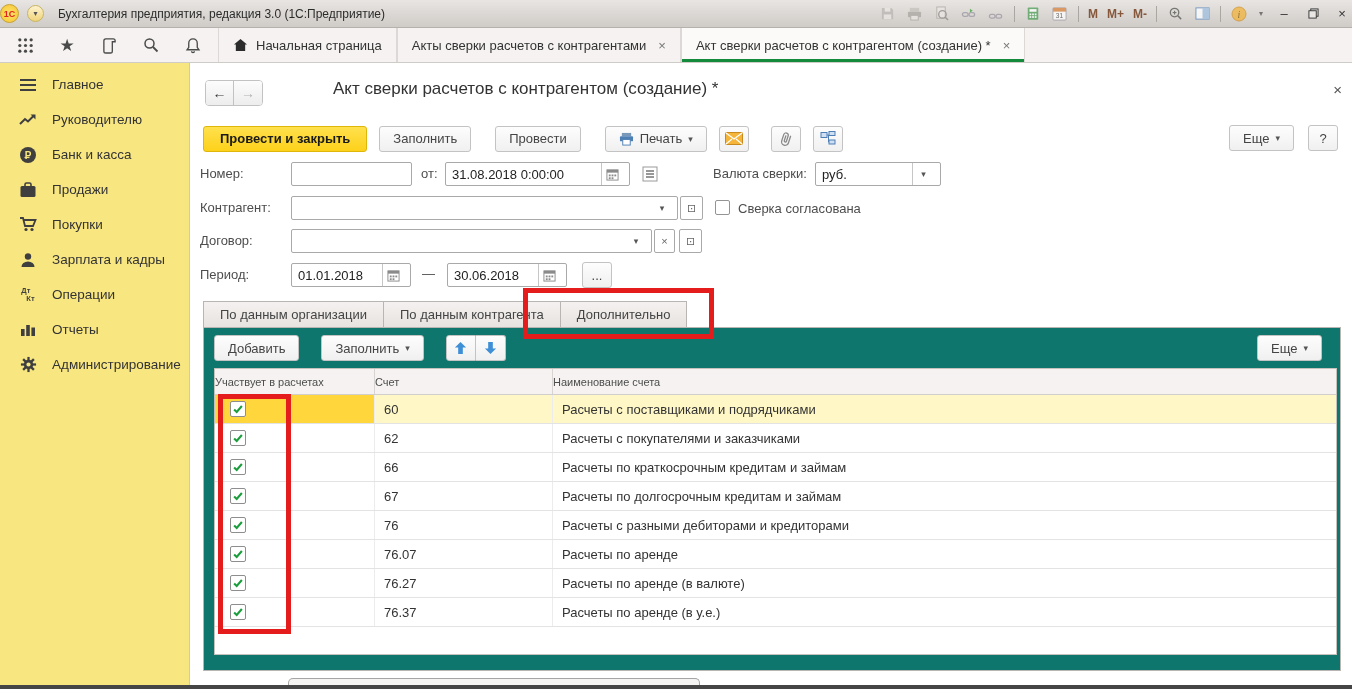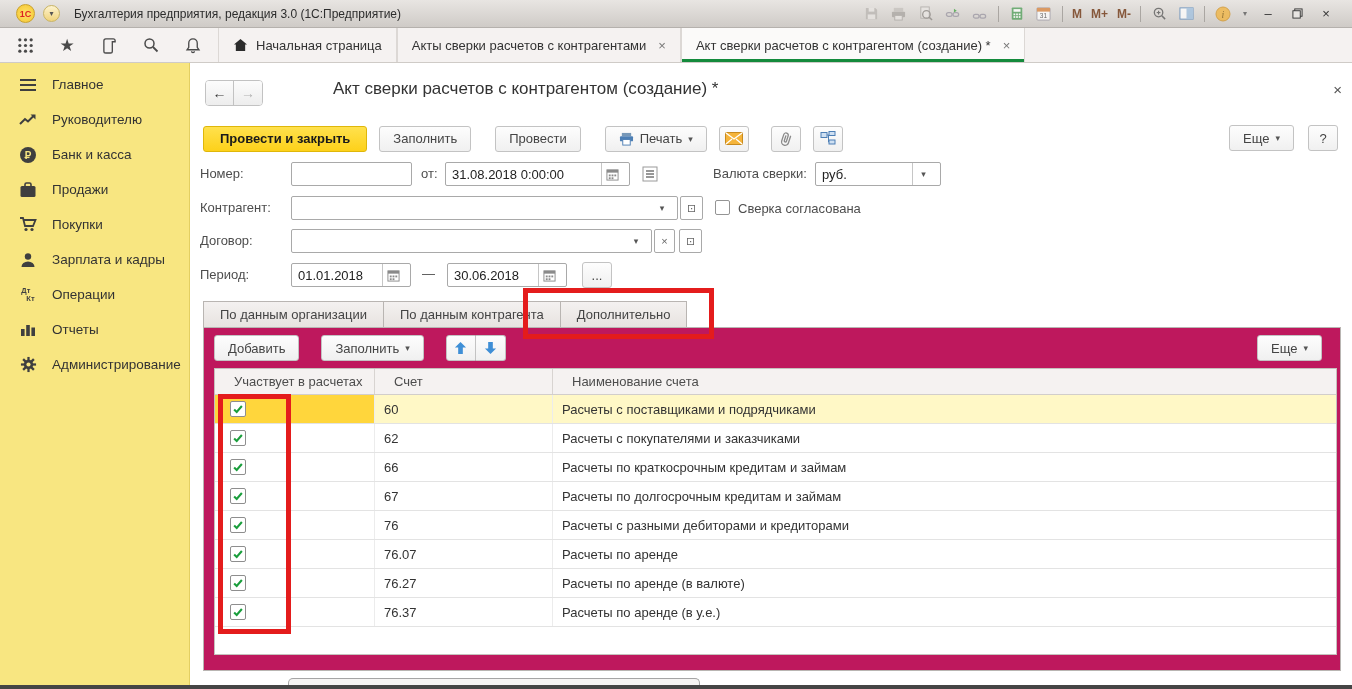--- a/index.html
+++ b/index.html
@@ -3,21 +3,21 @@
 <meta charset="utf-8">
 <style>
   * { margin:0; padding:0; box-sizing:border-box; }
   html,body { width:1352px; height:689px; }
   body { font-family:"Liberation Sans","DejaVu Sans",sans-serif; font-size:13px; color:#444; background:#fff; }
   .screen { position:relative; width:1352px; height:689px; overflow:hidden; background:#fff; }
 
   
   .titlebar { position:absolute; left:0; top:0; width:100%; height:28px;
     background:linear-gradient(#e8e5e2,#cfcbc7); border-bottom:1px solid #b5b1ad;
-    display:flex; align-items:center; padding:0 16px; }
+    display:flex; align-items:center; padding:0 0; }
   .app-logo { width:19px; height:19px; border-radius:50%; background:radial-gradient(#ffe469,#f4c430);
     border:1px solid #caa22a; color:#d22; font-weight:bold; font-size:9px; display:flex; align-items:center; justify-content:center; }
   .menu-bub { width:17px; height:17px; border-radius:50%; background:linear-gradient(#fdf6dd,#f3d want);
     background:linear-gradient(#fdf3cf,#f0d37a); border:1px solid #c9b464; margin-left:8px;
     display:flex; align-items:center; justify-content:center; font-size:8px; color:#555; }
   .tb-title { margin-left:14px; font-size:12px; color:#2c2c2c; }
   .tb-icons { margin-left:auto; display:flex; align-items:center; gap:9px; }
   .tbtn { width:18px; height:18px; display:flex; align-items:center; justify-content:center; opacity:.75; }
   .tbtn.txt { width:auto; font-weight:bold; font-size:12px; color:#7d4a2b; opacity:.9; }
   .tb-sep { width:1px; height:16px; background:#aaa6a2; }
@@ -72,29 +72,29 @@
   .flat-ico { position:absolute; display:flex; align-items:center; justify-content:center; }
   .chk { width:15px; height:15px; border:1px solid #949494; border-radius:2px; background:#fff; display:inline-flex; align-items:center; justify-content:center; }
 
   
   .ftabs { position:absolute; left:13px; top:237px; display:flex; height:28px; align-items:flex-end; }
   .ftab { height:27px; padding:0 16px; display:flex; align-items:center; border:1px solid #b9b5b2;
     background:linear-gradient(#f4f1f0,#e7e3e0); margin-right:-1px; color:#444; position:relative; }
   .ftab.active { background:#fff; height:28px; border-bottom:none; z-index:5; }
 
   
-  .panel { position:absolute; left:13px; top:264px; width:1138px; height:344px; border:1px solid #b9b5b2; background:#be185d; }
+  .panel { position:absolute; left:13px; top:264px; width:1138px; height:344px; border:1px solid #b9b5b2; background:#0f766e; }
   .ptoolbar { position:absolute; left:10px; top:7px; display:flex; align-items:center; }
   .pair { display:flex; }
   .pair .icon-btn:first-child { border-radius:3px 0 0 3px; }
   .pair .icon-btn:last-child { border-radius:0 3px 3px 0; border-left:none; }
   .p-more { position:absolute; right:18px; top:7px; }
   .twrap { position:absolute; left:10px; top:40px; right:3px; bottom:15px; border:1px solid #c5c1bd; background:#fff; overflow:hidden; }
   .thead { display:grid; grid-template-columns:160px 178px 1fr; height:26px; background:#f5f2f1; border-bottom:1px solid #d2cecb; }
-  .th { display:flex; align-items:center; padding-left:19px; color:#4d4d4d; font-size:13px; border-right:1px solid #d8d4d1; }
+  .th { display:flex; align-items:center; padding-left:0; color:#4d4d4d; font-size:11px; border-right:1px solid #d8d4d1; }
   .th:last-child { border-right:none; }
   .trow { display:grid; grid-template-columns:160px 178px 1fr; height:29px; border-bottom:1px solid #e3e3e3; background:#fff; }
   .td { display:flex; align-items:center; padding-left:9px; color:#333; border-right:1px solid #ececec; }
   .td:last-child { border-right:none; }
   .td.cbcell { padding-left:15px; }
   .trow.sel .td { background:#fff8c6; }
   .trow.sel .td.cbcell { background:#ffd63c; }
   .tchk { width:16px; height:16px; border:1px solid #8e8e8e; border-radius:2px; background:#fff; display:flex; align-items:center; justify-content:center; }
 
   

